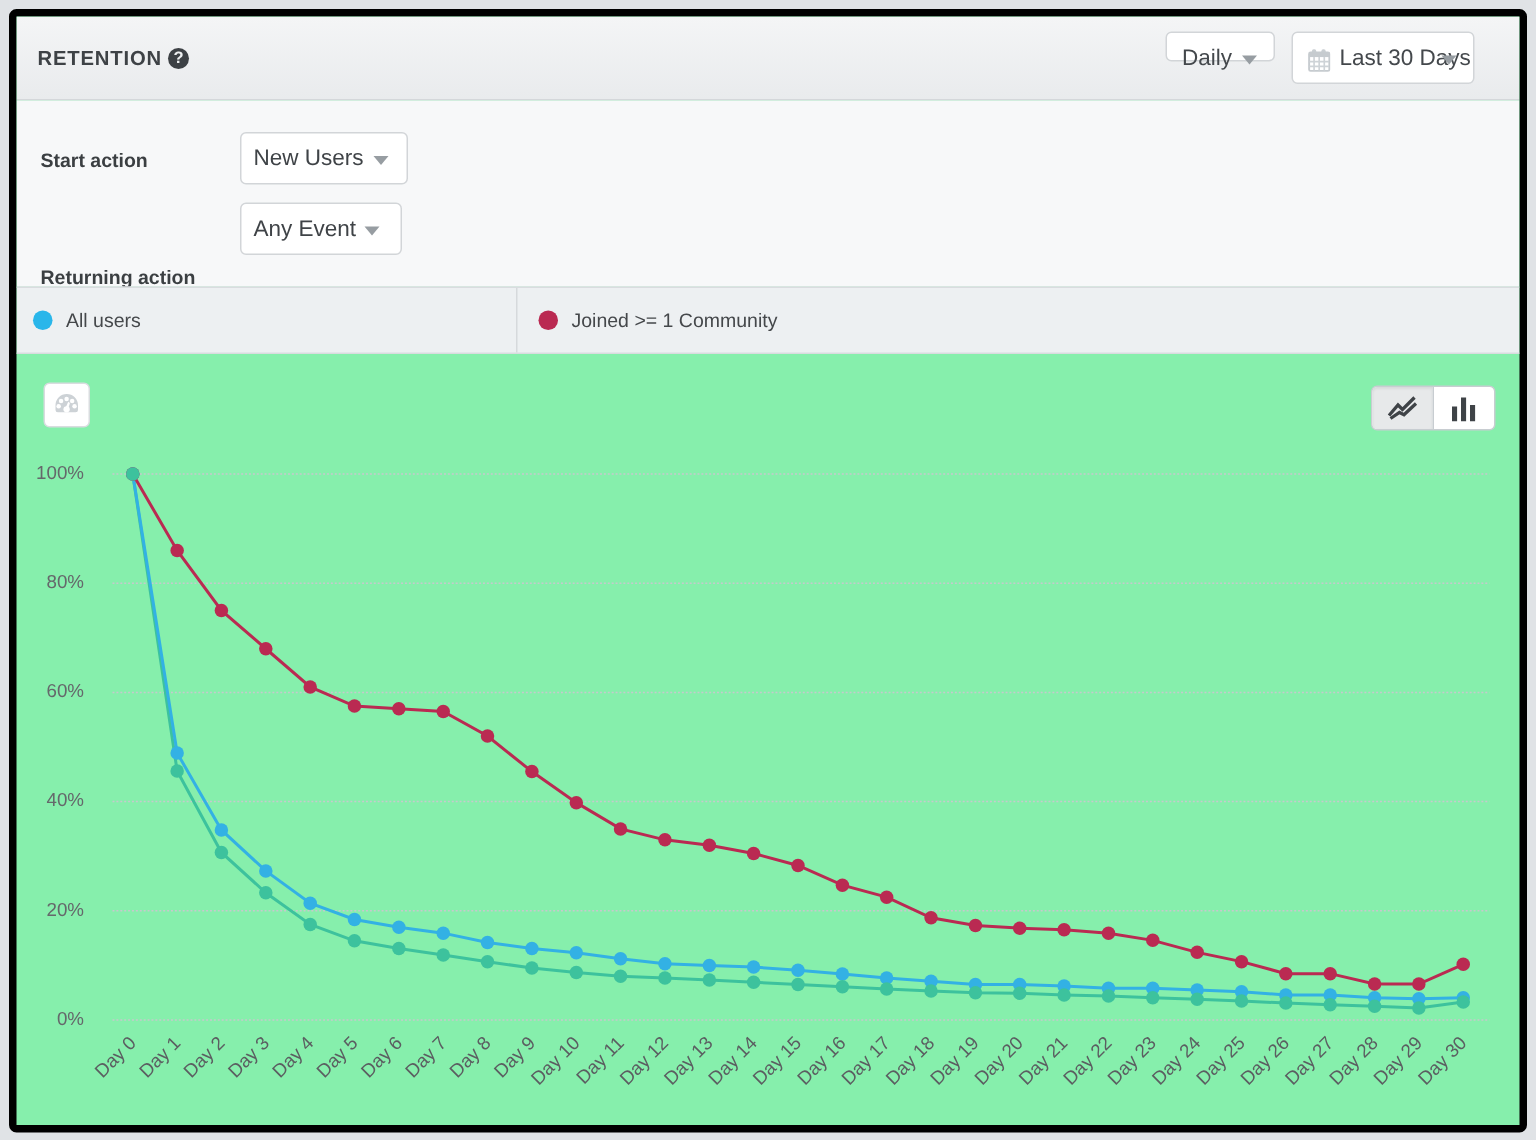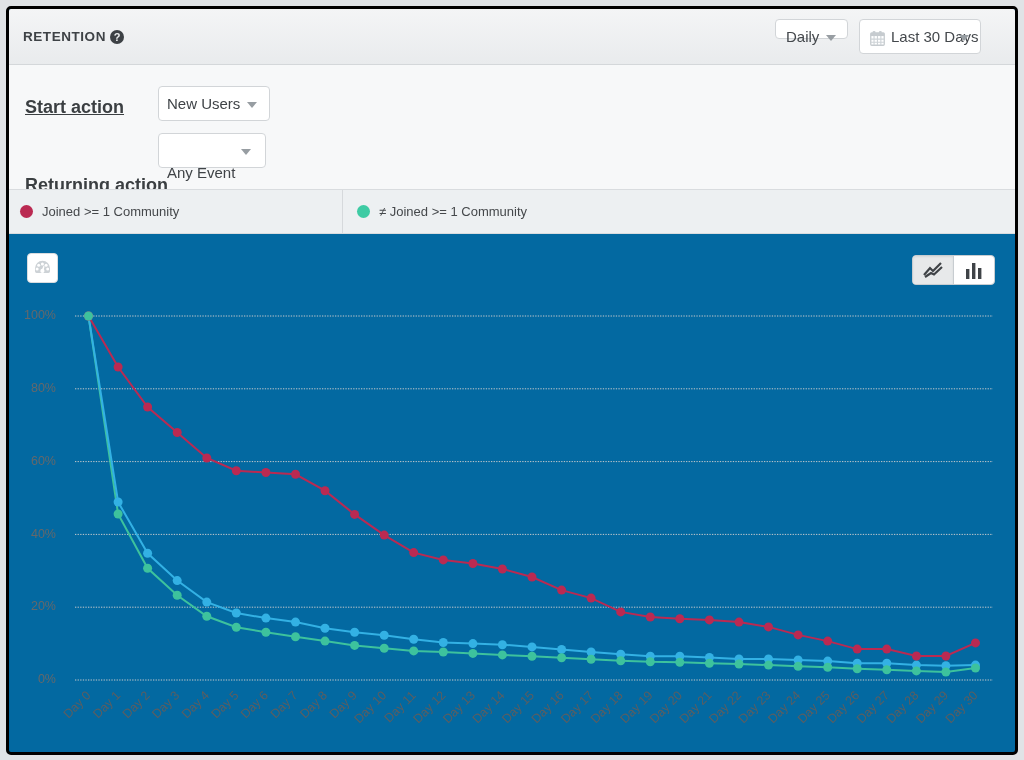--- a/index.html
+++ b/index.html
@@ -1,34 +1,34 @@
 <!DOCTYPE html>
 <html><head>
 <meta charset="utf-8">
 <style>
 * { margin:0; padding:0; box-sizing:border-box; }
 html,body { width:1024px; height:760px; overflow:hidden;
   font-family:"Liberation Sans", sans-serif; background:#e0e3e6; }
 .card { position:absolute; left:6px; top:6px; width:1012px; height:749px;
-  background:#0369a1; border:3px solid #000000; border-radius:5px; overflow:hidden; }
+  background:#86efac; border:5px solid #000000; border-radius:5px; overflow:hidden; }
 .hdr { position:absolute; left:0; top:0; width:100%; height:56px;
   background:linear-gradient(#f4f5f6,#e9ebed); border-bottom:1px solid #d4d7da; }
 .hdr-title { position:absolute; left:14px; top:20px; font-size:13.5px; font-weight:bold;
   letter-spacing:0.55px; color:#3e4246; }
 .qmark { position:absolute; left:101px; top:21px; width:14px; height:14px;
   border-radius:50%; background:#3d4145; color:#eef0f1; font-size:11px;
   font-weight:bold; text-align:center; line-height:14px; }
 .btn { position:absolute; background:#fff; border:1px solid #d2d5d8;
   border-radius:4px; color:#44484c; font-size:15px; }
 .caret { position:absolute; width:0; height:0; border-left:5.5px solid transparent;
   border-right:5.5px solid transparent; border-top:6px solid #979da2; }
 .daily { left:766px; top:10px; width:73px; height:20px; }
 .last30 { left:850px; top:10px; width:122px; height:35px; }
 .acts { position:absolute; left:0; top:56px; width:100%; height:124px; background:#f7f8f9; }
-.lbl { position:absolute; font-size:18px; font-weight:bold; color:#3b3f42;text-decoration:underline; }
+.lbl { position:absolute; font-size:13px; font-weight:bold; color:#3b3f42; }
 .sel { position:absolute; background:#fff; border:1px solid #d2d5d8; border-radius:4px;
   font-size:15px; color:#3f4347;padding-left:33px; }
 .legend { position:absolute; left:0; top:180px; width:100%; height:45px;
   background:#edf0f2; border-top:1px solid #d9dcdf; border-bottom:1px solid #d9dcdf;
   display:flex; }
 .leg-cell { flex:1; position:relative; border-right:1px solid #d6d9dc;
   display:flex; align-items:center; padding-left:14px; font-size:13px; color:#45484b; }
 .leg-cell:first-child { flex:none; width:334px; padding-left:11px; }
 .leg-cell:nth-child(2) { flex:none; width:336px;align-items:center; }
 .leg-cell:last-child { border-right:none; }
@@ -71,27 +71,27 @@
     </div>
   </div>
   <div class="acts">
     <div class="lbl" style="left:16px;top:32px;">Start action</div>
     <div class="sel" style="left:149px;top:21px;width:112px;height:35px;">
       <span style="position:absolute;left:8px;top:8px;">New Users</span>
       <div class="caret" style="right:12px;top:15px;"></div>
     </div>
     <div class="lbl" style="left:16px;top:79px;margin-top:31px;">Returning action</div>
     <div class="sel" style="left:149px;top:68px;width:108px;height:35px;">
-      <span style="position:absolute;left:8px;top:8px;margin-top:22px;">Any Event</span>
+      <span style="position:absolute;left:8px;top:8px;">Any Event</span>
       <div class="caret" style="right:14px;top:15px;"></div>
     </div>
   </div>
   <div class="legend">
+    <div class="leg-cell"><div class="dot" style="background:#29b6ea;"></div>All users</div>
     <div class="leg-cell"><div class="dot" style="background:#ba2a52;"></div>Joined &gt;= 1 Community</div>
-    <div class="leg-cell"><div class="dot" style="background:#3ecba4;"></div>≠ Joined &gt;= 1 Community</div>
   </div>
   <div class="ctrl-btn" style="left:18px;top:244px;width:31px;height:30px;">
     <svg width="29" height="28" viewBox="0 0 29 28" style="display:block;margin:0 auto;">
       <path d="M7 14.2 a7.5 7.5 0 0 1 15 0 V17.3 a1.6 1.6 0 0 1 -1.6 1.6 h-11.8 a1.6 1.6 0 0 1 -1.6 -1.6 Z" fill="#cdd2d6"></path>
       <g fill="#fff">
         <circle cx="14.4" cy="10" r="1.5"></circle>
         <circle cx="10.7" cy="11.3" r="1.5"></circle>
         <circle cx="18.1" cy="11.3" r="1.5"></circle>
         <circle cx="9.1" cy="14.9" r="1.5"></circle>
         <circle cx="19.7" cy="14.9" r="1.5"></circle>

